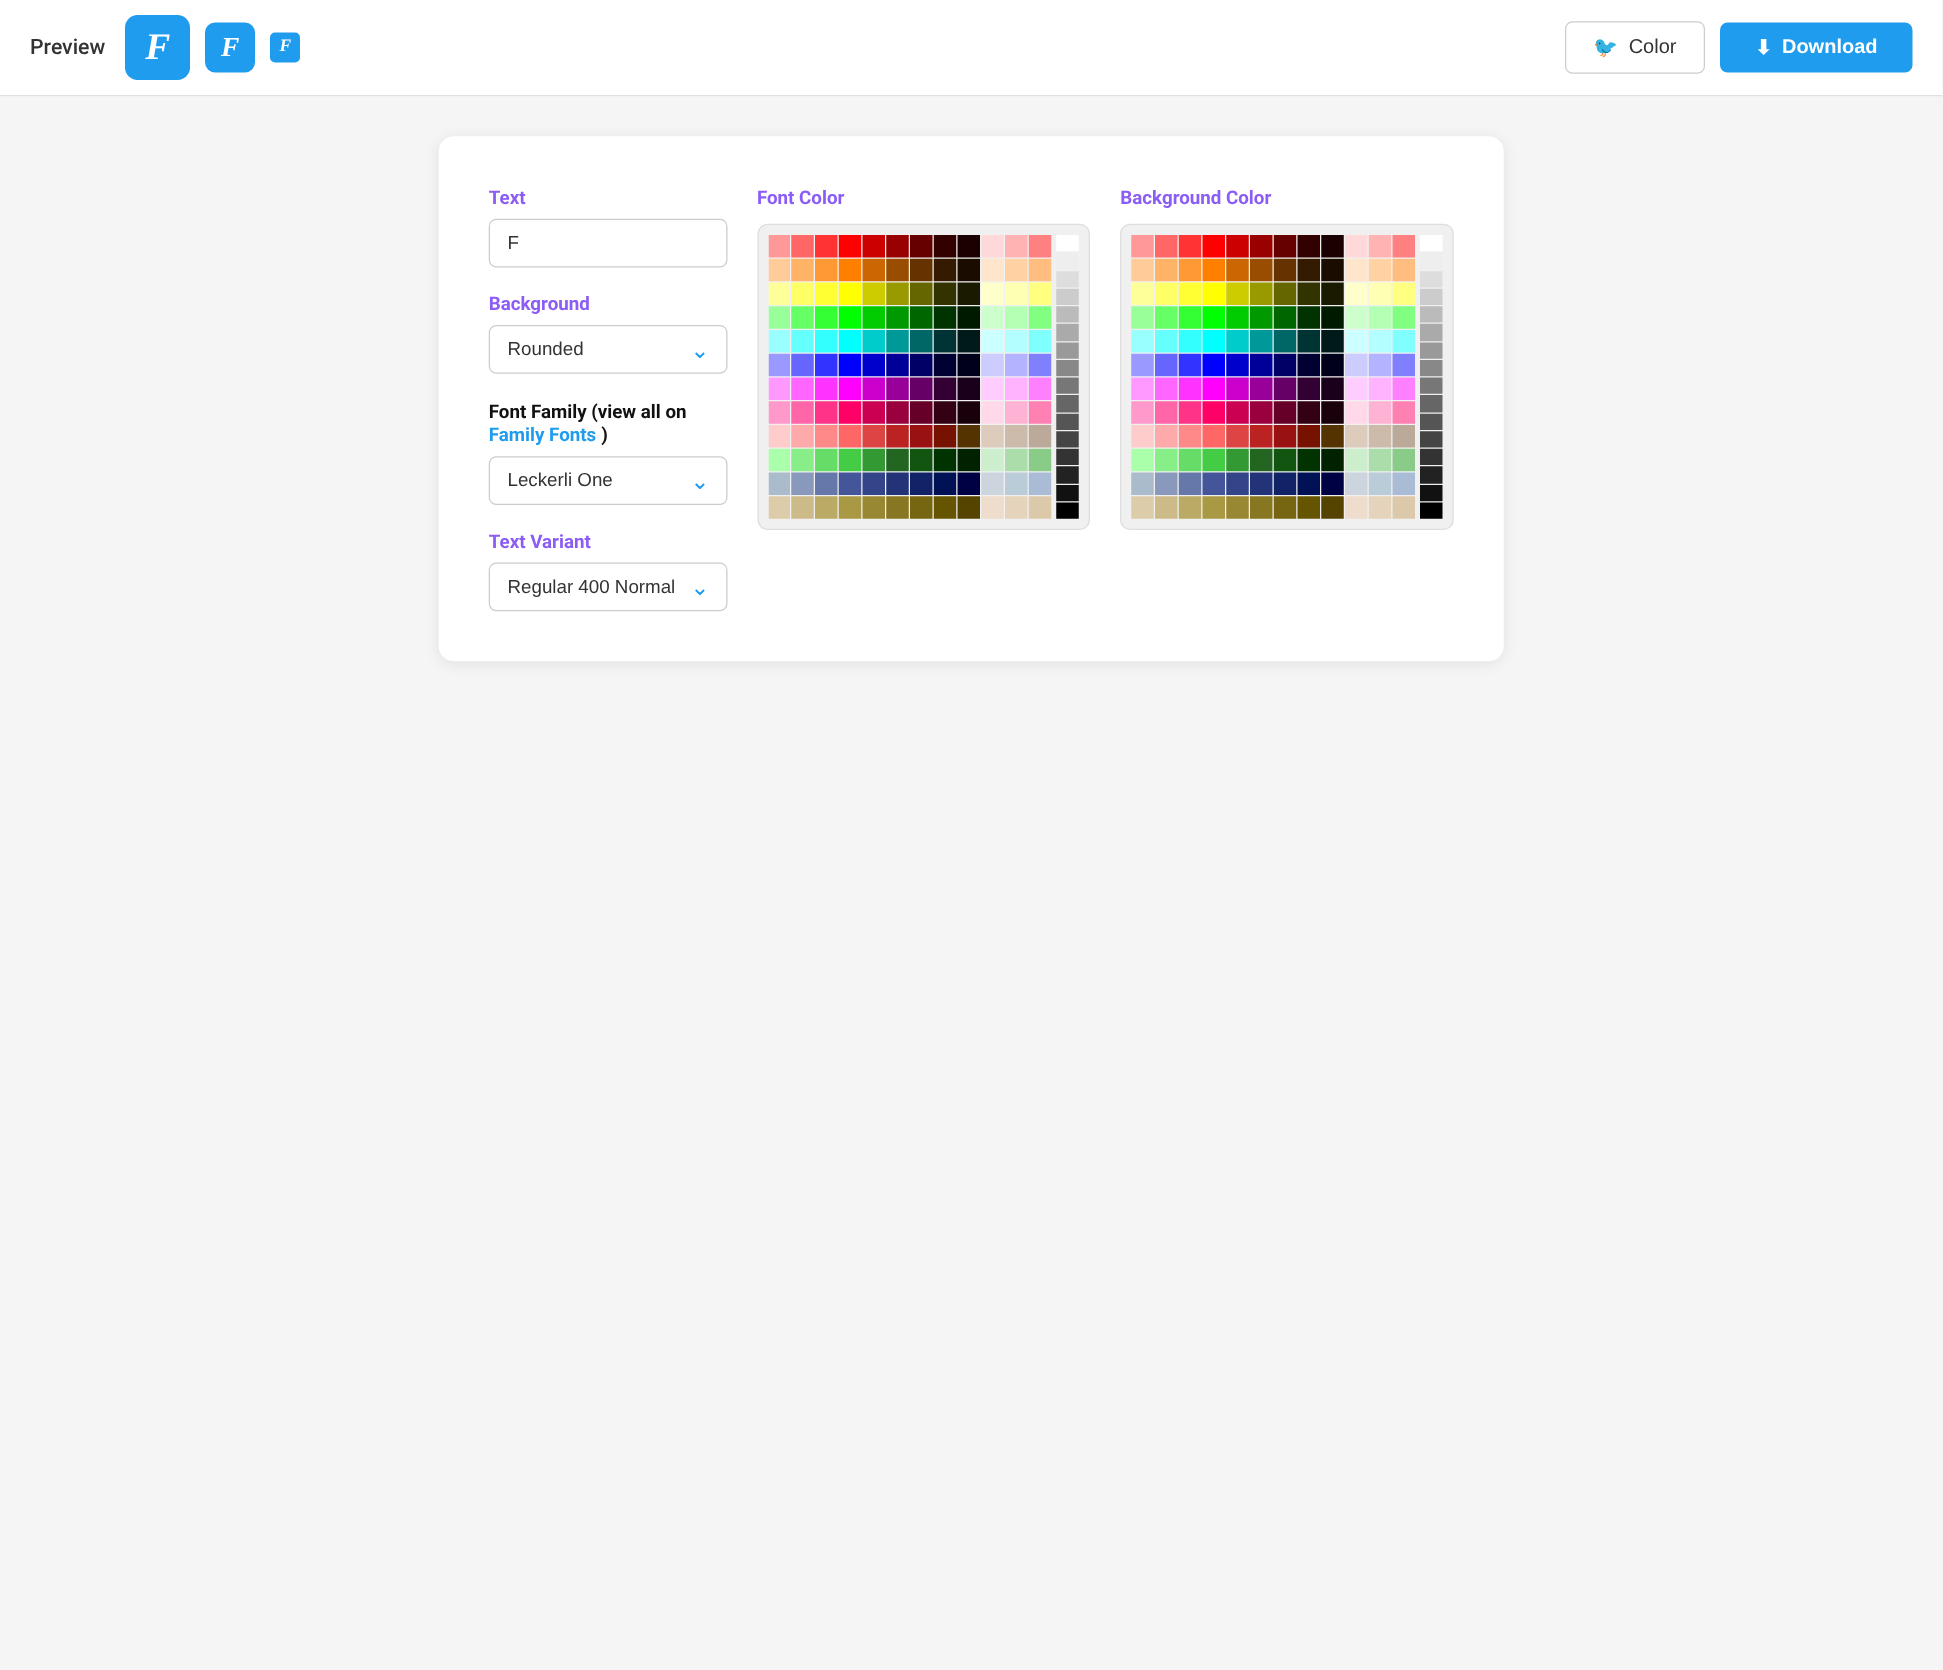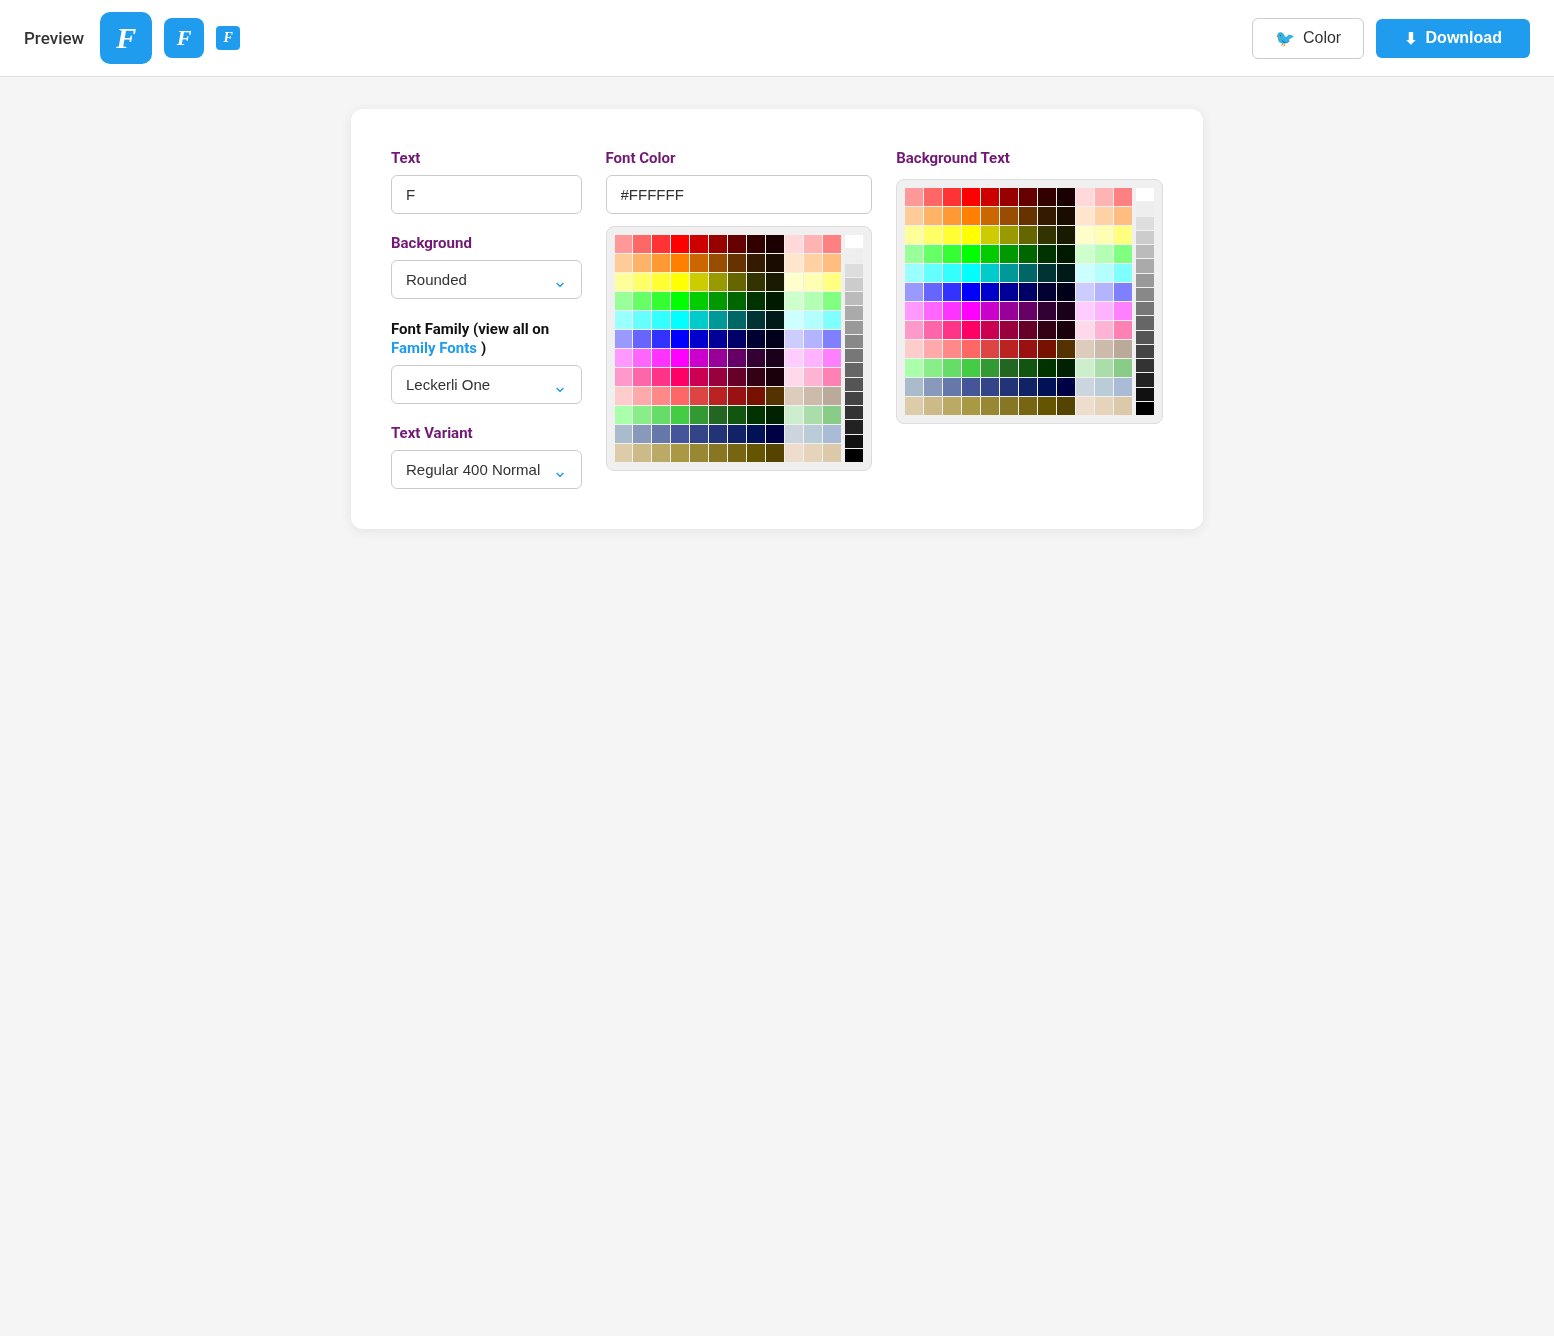--- a/index.html
+++ b/index.html
@@ -139,21 +139,21 @@
       align-items: start;
     }
     .form-section {
       display: flex;
       flex-direction: column;
       gap: 8px;
     }
     .form-label {
       font-size: 15px;
       font-weight: 700;
-      color: #701a75;
+      color: #8b5cf6;
     }
     .form-input {
       width: 100%;
       padding: 10px 14px;
       border: 1.5px solid #ccc;
       border-radius: 6px;
       font-size: 15px;
       color: #333;
       background: #fff;
       outline: none;
@@ -323,21 +323,20 @@
               <option>Regular 400 Normal</option>
             </select>
             <span class="select-arrow">⌄</span>
           </div>
         </div>
 
       </div>
 
       <div class="form-section">
         <label class="form-label">Font Color</label>
-        <input type="text" class="form-input" value="#FFFFFF" style="">
         <div class="color-picker-container">
           <div id="font-color-grid" class="color-grid">
               <div class="color-cell" style="background-color: rgb(255, 153, 153); padding-bottom: 0px; height: 18px; cursor: pointer;"></div>
               <div class="color-cell" style="background-color: rgb(255, 102, 102); padding-bottom: 0px; height: 18px; cursor: pointer;"></div>
               <div class="color-cell" style="background-color: rgb(255, 51, 51); padding-bottom: 0px; height: 18px; cursor: pointer;"></div>
               <div class="color-cell" style="background-color: rgb(255, 0, 0); padding-bottom: 0px; height: 18px; cursor: pointer;"></div>
               <div class="color-cell" style="background-color: rgb(204, 0, 0); padding-bottom: 0px; height: 18px; cursor: pointer;"></div>
               <div class="color-cell" style="background-color: rgb(153, 0, 0); padding-bottom: 0px; height: 18px; cursor: pointer;"></div>
               <div class="color-cell" style="background-color: rgb(102, 0, 0); padding-bottom: 0px; height: 18px; cursor: pointer;"></div>
               <div class="color-cell" style="background-color: rgb(51, 0, 0); padding-bottom: 0px; height: 18px; cursor: pointer;"></div>
@@ -493,21 +492,21 @@
               <div class="gray-cell" style="background-color: rgb(68, 68, 68); cursor: pointer;"></div>
               <div class="gray-cell" style="background-color: rgb(51, 51, 51); cursor: pointer;"></div>
               <div class="gray-cell" style="background-color: rgb(34, 34, 34); cursor: pointer;"></div>
               <div class="gray-cell" style="background-color: rgb(17, 17, 17); cursor: pointer;"></div>
               <div class="gray-cell" style="background-color: rgb(0, 0, 0); cursor: pointer;"></div>
             </div>
         </div>
       </div>
 
       <div class="form-section">
-        <label class="form-label">Background Text</label>
+        <label class="form-label">Background Color</label>
         <div class="color-picker-container">
           <div id="bg-color-grid" class="color-grid">
               <div class="color-cell" style="background-color: rgb(255, 153, 153); padding-bottom: 0px; height: 18px; cursor: pointer;"></div>
               <div class="color-cell" style="background-color: rgb(255, 102, 102); padding-bottom: 0px; height: 18px; cursor: pointer;"></div>
               <div class="color-cell" style="background-color: rgb(255, 51, 51); padding-bottom: 0px; height: 18px; cursor: pointer;"></div>
               <div class="color-cell" style="background-color: rgb(255, 0, 0); padding-bottom: 0px; height: 18px; cursor: pointer;"></div>
               <div class="color-cell" style="background-color: rgb(204, 0, 0); padding-bottom: 0px; height: 18px; cursor: pointer;"></div>
               <div class="color-cell" style="background-color: rgb(153, 0, 0); padding-bottom: 0px; height: 18px; cursor: pointer;"></div>
               <div class="color-cell" style="background-color: rgb(102, 0, 0); padding-bottom: 0px; height: 18px; cursor: pointer;"></div>
               <div class="color-cell" style="background-color: rgb(51, 0, 0); padding-bottom: 0px; height: 18px; cursor: pointer;"></div>

